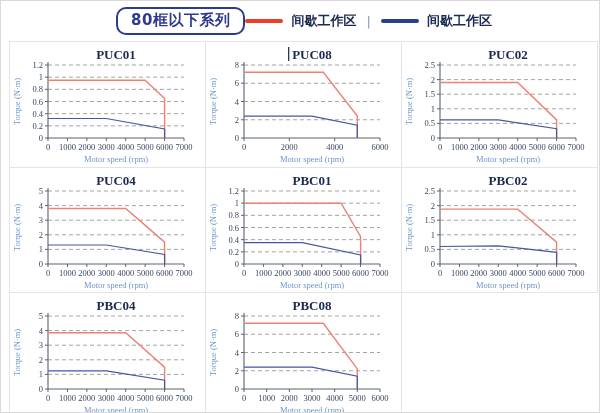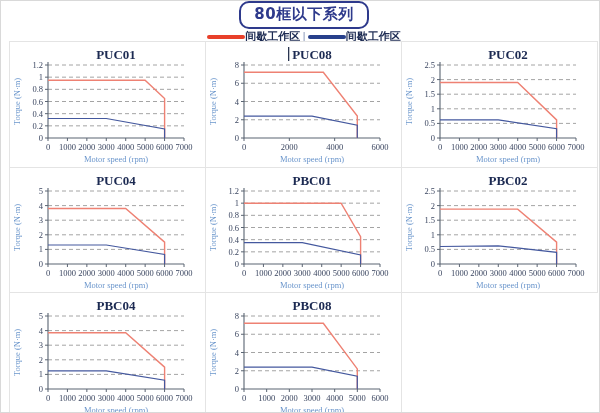--- a/index.html
+++ b/index.html
@@ -12,39 +12,39 @@
     box-sizing:border-box;
     background:#ffffff;
     border:1px solid #d9d9d9;
     overflow:hidden;
   }
   
   #header{
     height:40px;
     display:flex;
     align-items:center;
-    justify-content:space-between;
+    justify-content:center;
     padding:0 2px 0 10px;
     box-sizing:border-box;
-    flex-direction:column;
   }
   #series-badge{
     display:inline-block;
     border:2px solid var(--navy,#2e3a8c);
     border-radius:10px;
     color:var(--navy,#2e3a8c);
     font-weight:bold;
     font-size:15px;
     padding:2px 13px 3px 13px;
     letter-spacing:0.5px;
   }
   #legend{
     display:flex;
     align-items:center;
-    font-size:11px;
+    gap:8px;
+    font-size:13px;
     font-weight:bold;
     color:var(--legend-text,#1c2a52);
   }
   .swatch{display:inline-block;width:38px;height:4px;border-radius:2px;}
   .swatch.red{background:var(--red,#e8503c);}
   .swatch.blue{background:var(--blue,#2b4a96);}
   .legend-sep{color:#8a98b8;font-weight:normal;padding:0 2px;}
   
   #charts-grid{
     margin:0 5px 0 8px;

